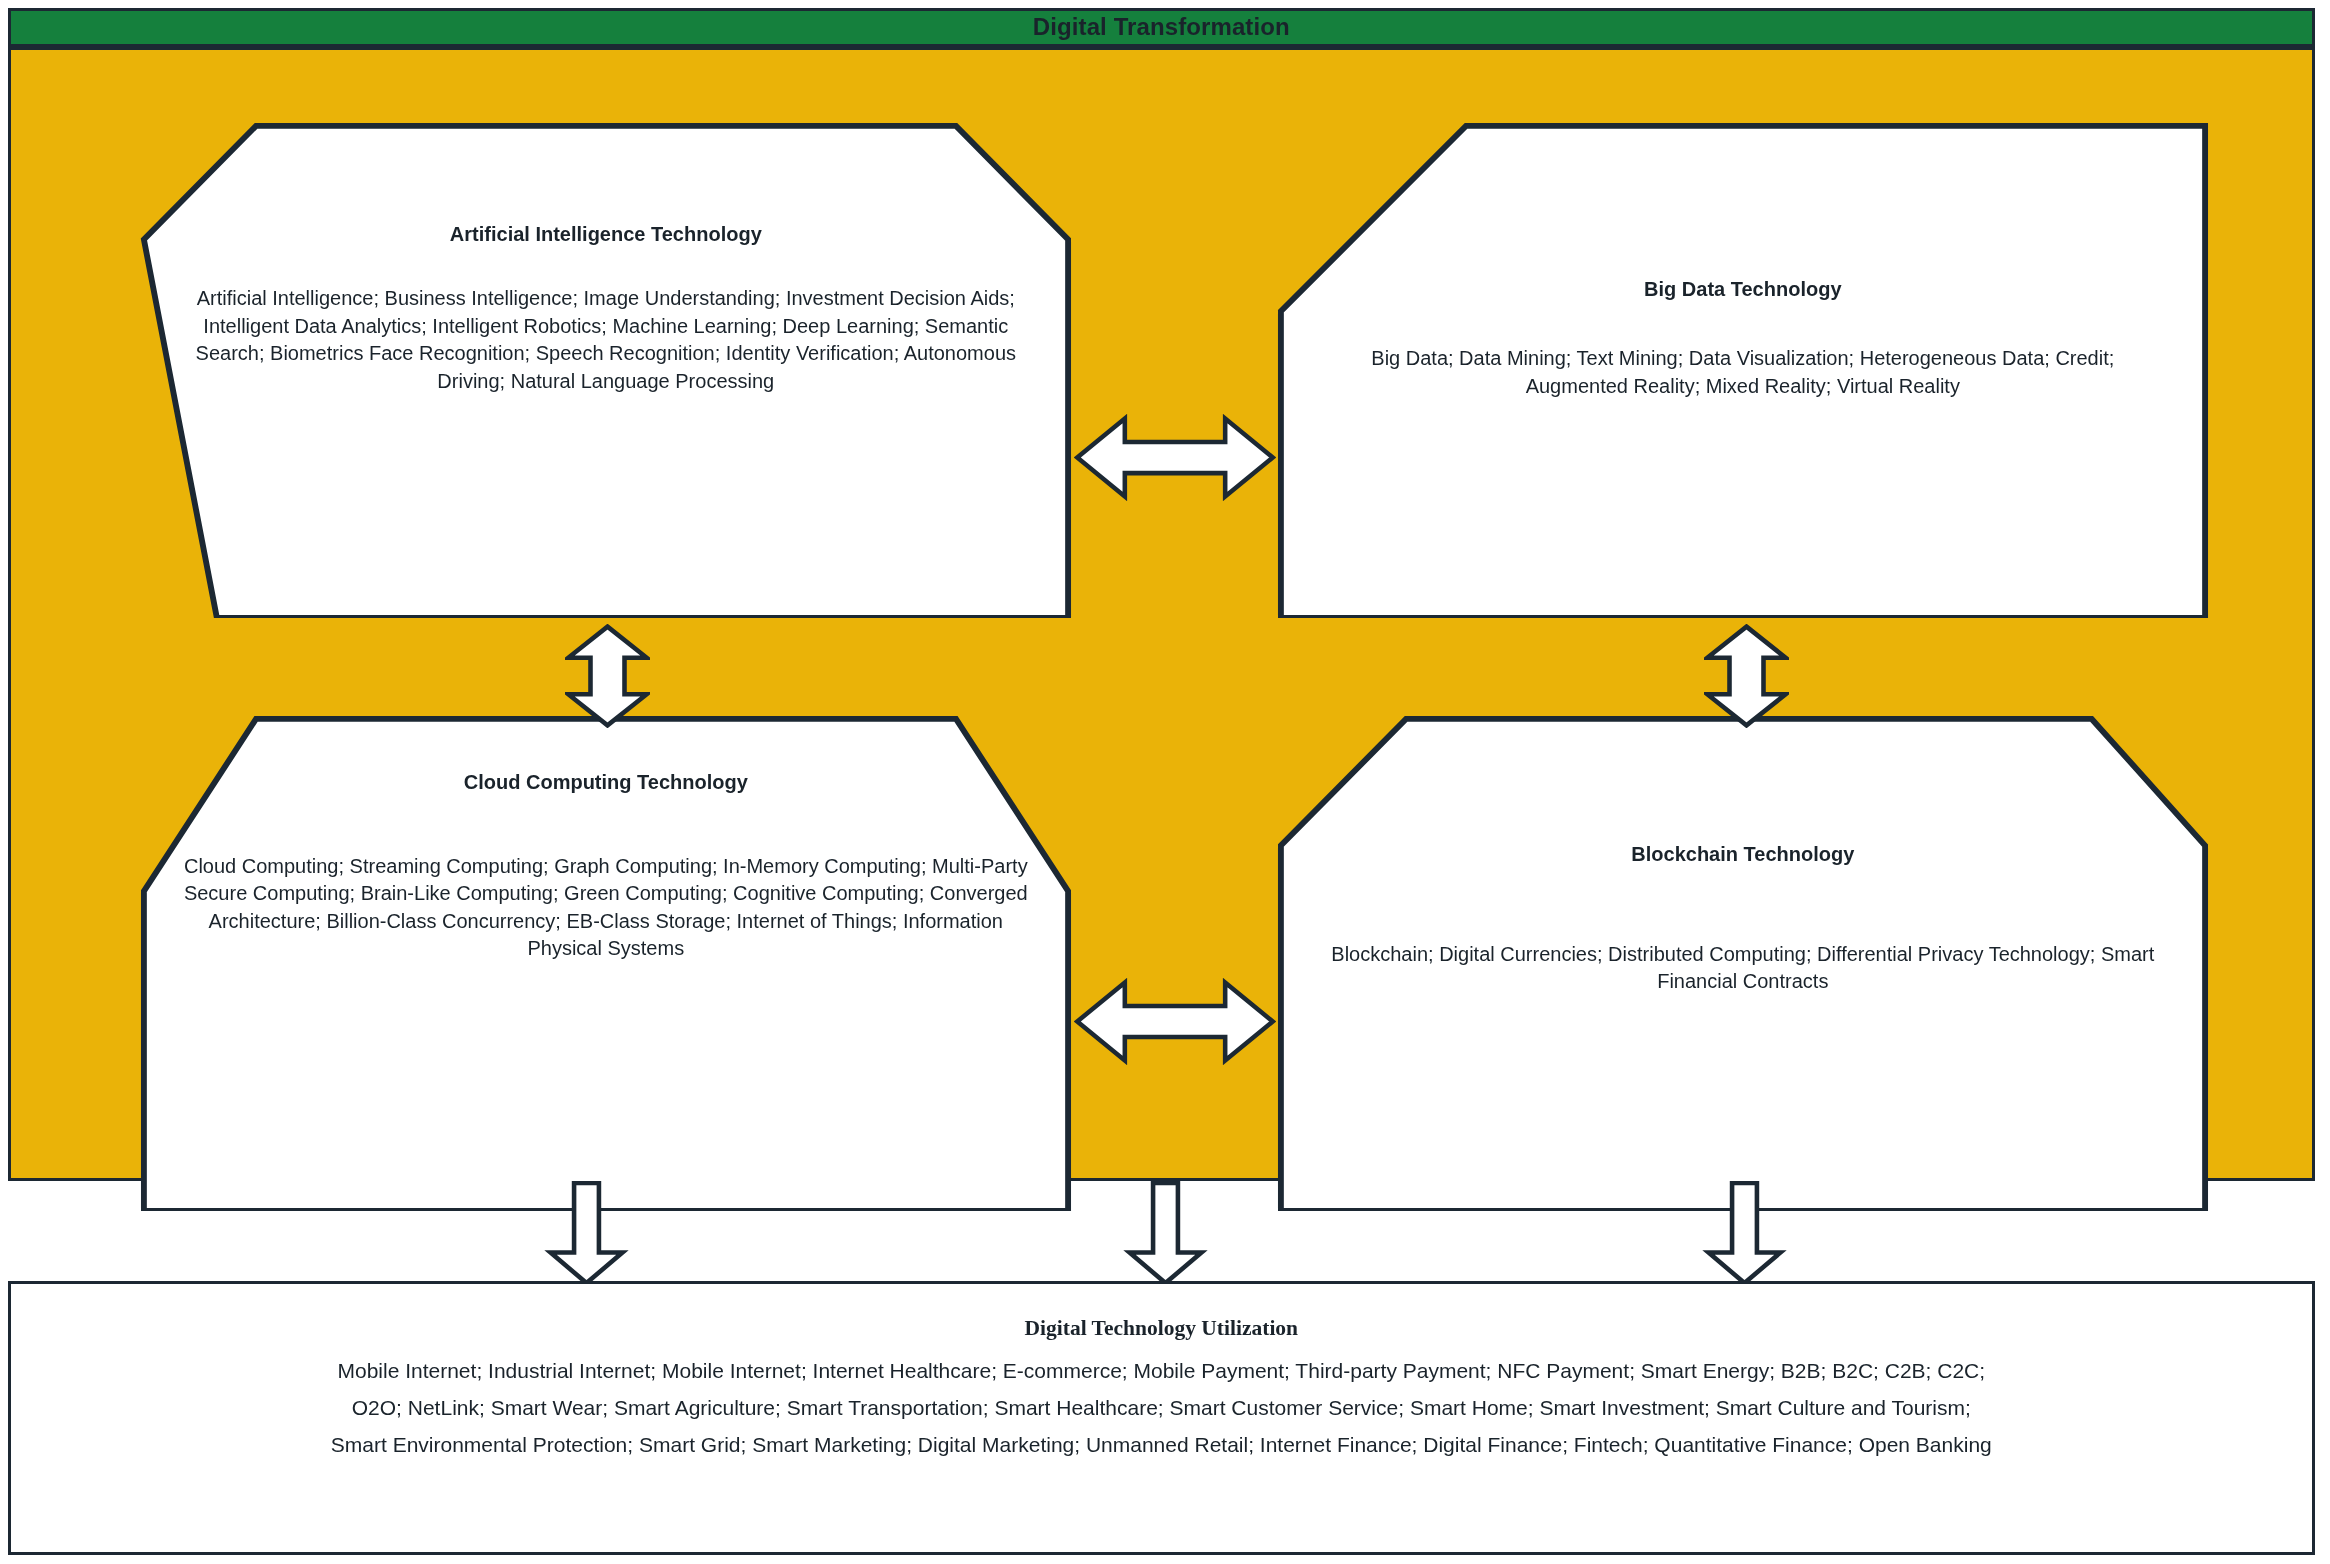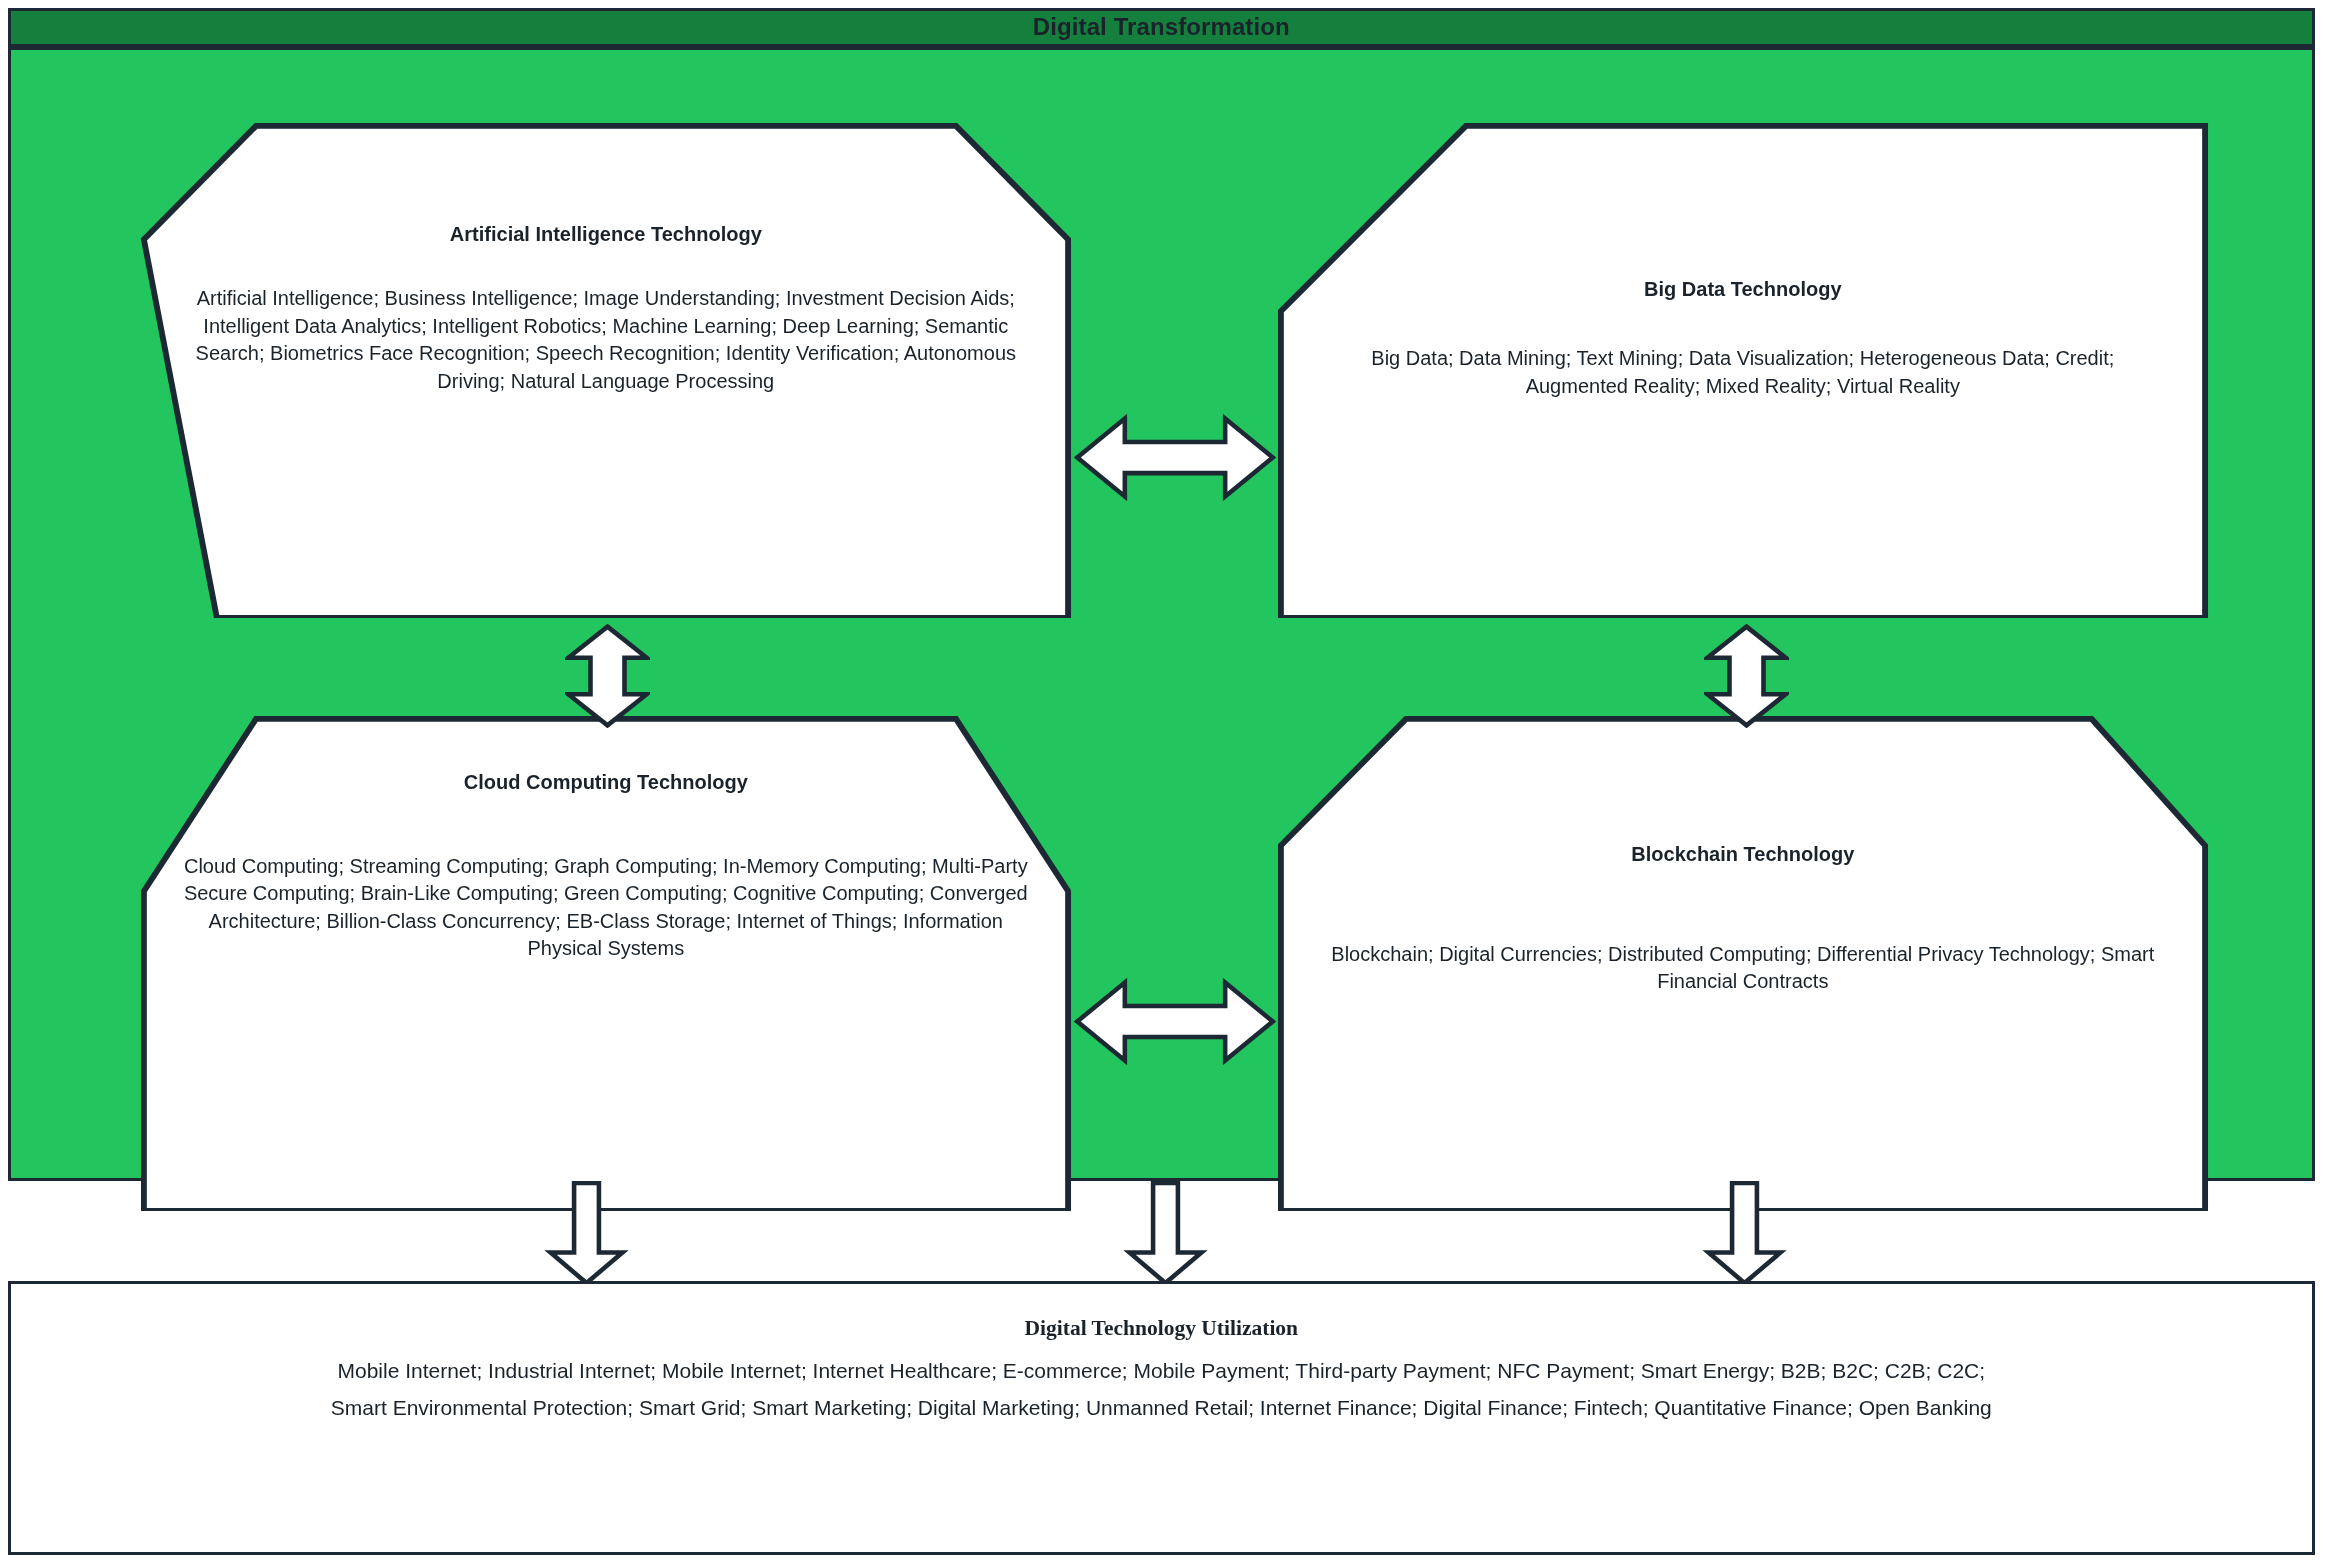--- a/index.html
+++ b/index.html
@@ -33,21 +33,21 @@
     line-height:1;
   }
 
   
   .main-frame{
     position:absolute;
     left:7.8px; top:47px;
     width:2307px; height:1134px;
     border:3.3px solid #1c2833;
     box-sizing:border-box;
-    background:#22c55e;
+    background:#eab308;
   }
 
   
   .node{
     position:absolute;
     box-sizing:border-box;
   }
   .node svg{
     position:absolute; left:0; top:0;
     width:100%; height:100%;
@@ -225,18 +225,19 @@
   <div class="arrow" id="arrow-d3">
     <svg viewBox="0 0 130 160" preserveAspectRatio="none">
       <polygon points="46,3 84,3 84,110 120,110 65,157 10,110 46,110" fill="#ffffff" stroke="#1c2833" stroke-width="7" stroke-linejoin="miter"></polygon>
     </svg>
   </div>
 
   <div class="bottom-box">
     <div class="bb-title">Digital Technology Utilization</div>
     <div class="bb-body">
       <span class="bb-line">Mobile Internet; Industrial Internet; Mobile Internet; Internet Healthcare; E-commerce; Mobile Payment; Third-party Payment; NFC Payment; Smart Energy; B2B; B2C; C2B; C2C;</span>
+      <span class="bb-line">O2O; NetLink; Smart Wear; Smart Agriculture; Smart Transportation; Smart Healthcare; Smart Customer Service; Smart Home; Smart Investment; Smart Culture and Tourism;</span>
       <span class="bb-line">Smart Environmental Protection; Smart Grid; Smart Marketing; Digital Marketing; Unmanned Retail; Internet Finance; Digital Finance; Fintech; Quantitative Finance; Open Banking</span>
     </div>
   </div>
 
 </div>
 
 
 </body></html>

